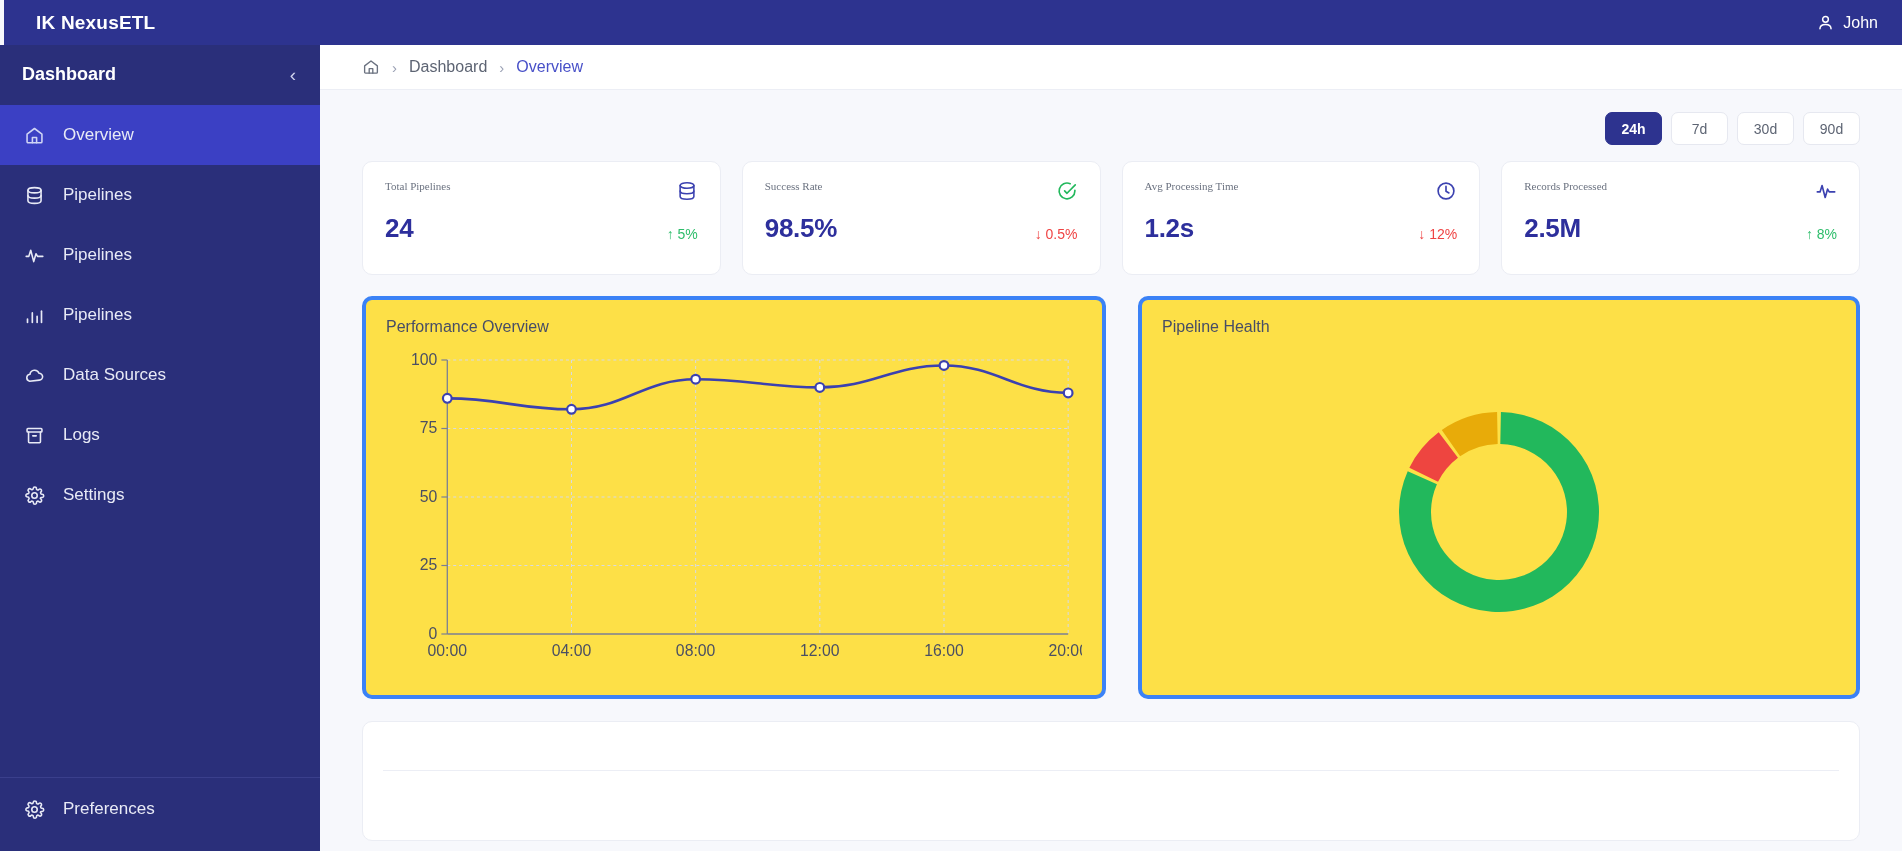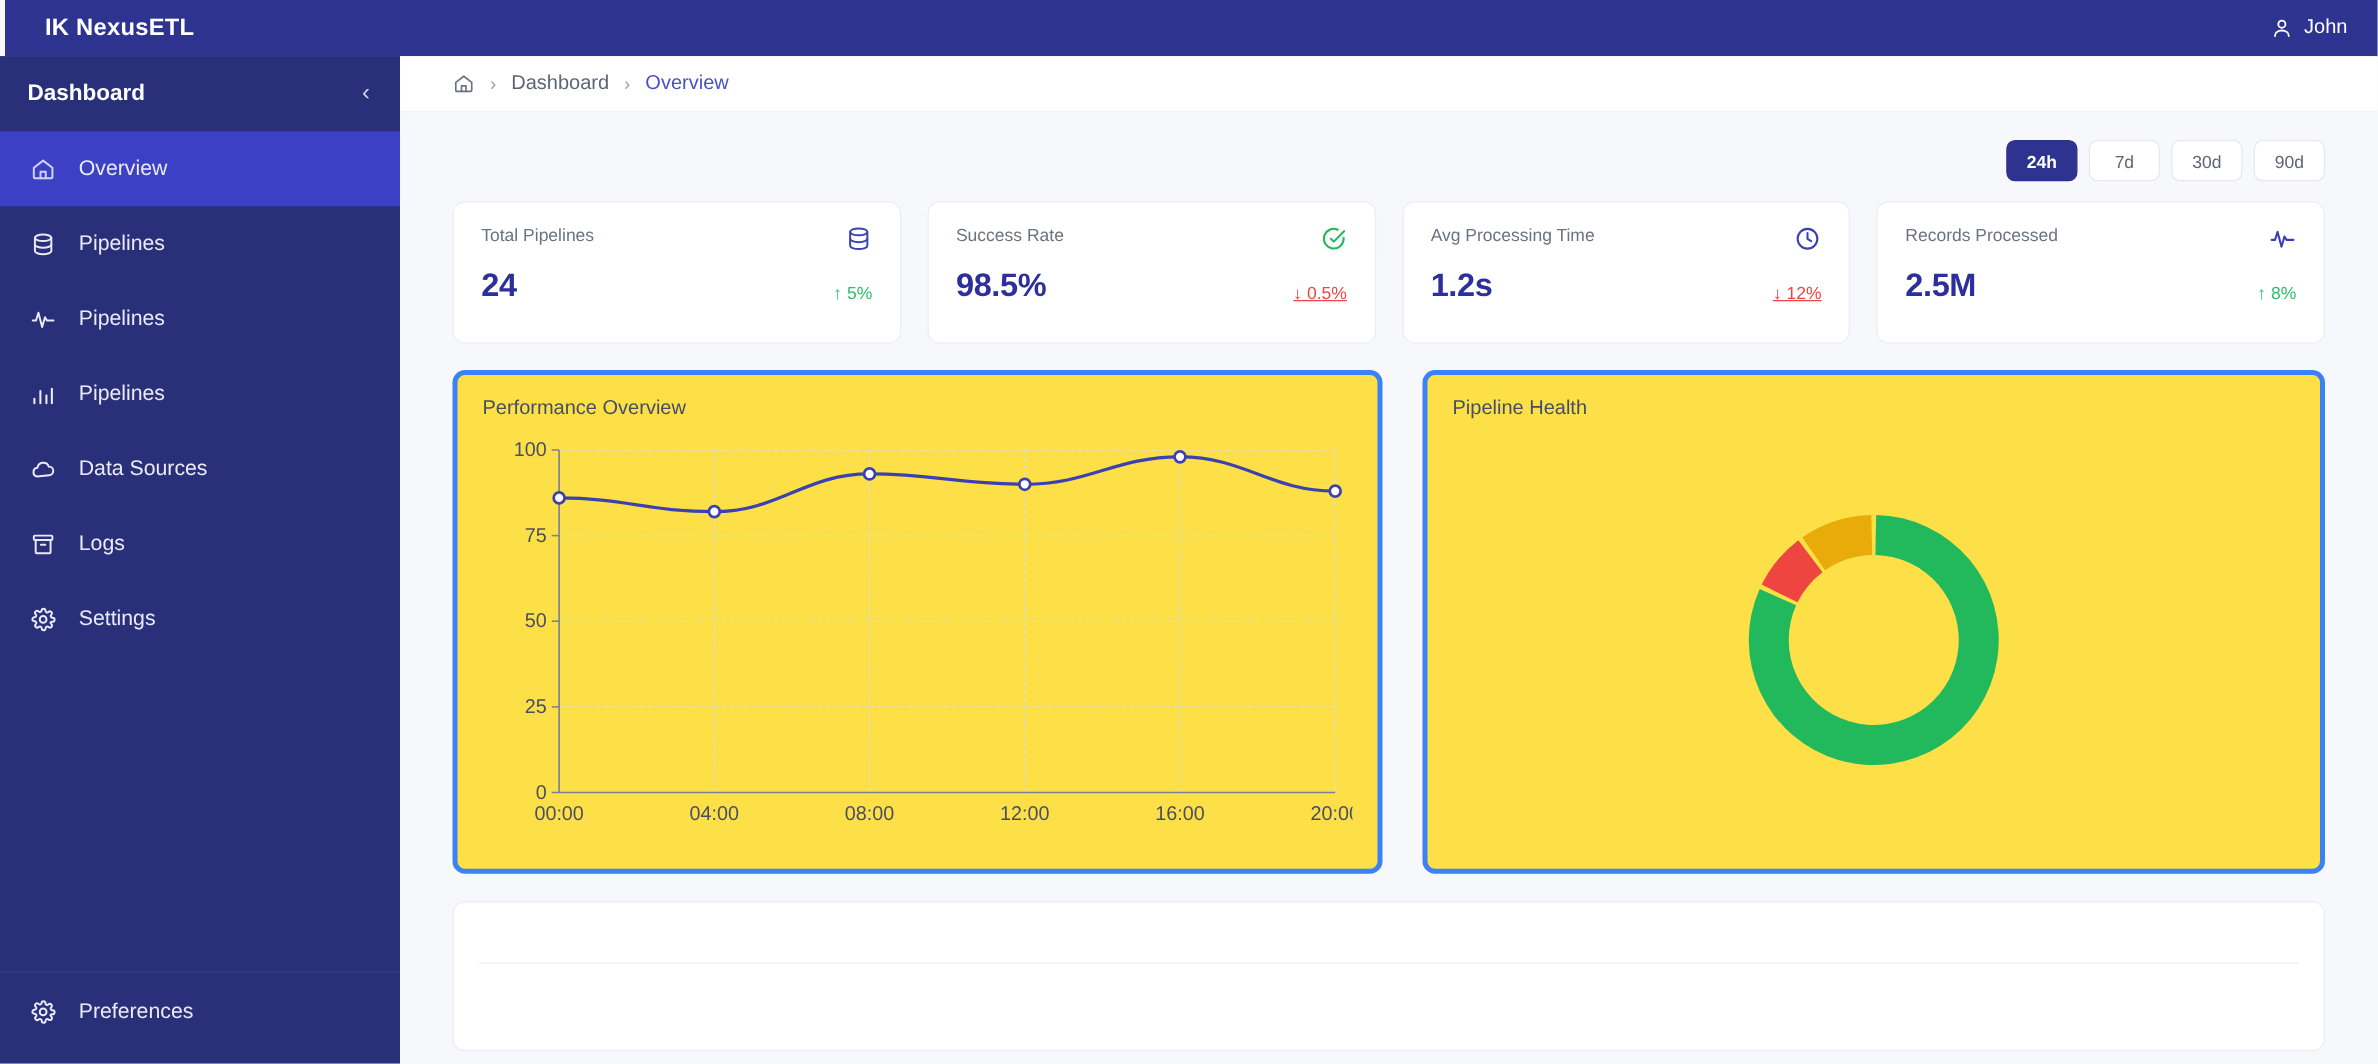--- a/index.html
+++ b/index.html
@@ -12,21 +12,21 @@
   #app { position: relative; width: 1902px; height: 851px; }
 
   
   .topbar {
     position: absolute; top: 0; left: 4px; width: 1902px; height: 45px;
     background: #2d338f;
     display: flex; align-items: center; justify-content: space-between;
     padding: 0 28px 0 32px;
   }
   .brand { color: #ffffff; font-size: 19px; font-weight: bold; letter-spacing: .2px; }
-  .user-area { display: flex; gap: 8px; color: #fff; font-size: 16px; }
+  .user-area { display: flex; align-items: center; gap: 8px; color: #fff; font-size: 16px; }
   .user-area svg { display: block; }
 
   
   .sidebar {
     position: absolute; top: 45px; left: 0; width: 320px; height: 806px;
     background: #2a2f7a;
     display: flex; flex-direction: column;
   }
   .sidebar-head {
     height: 58px; flex: none;
@@ -76,27 +76,27 @@
   .range-btn.active { background: #2d338f; color: #ffffff; border-color: #2d338f; font-weight: bold; }
 
   
   .stats { display: flex; gap: 21px; margin-bottom: 21px; }
   .stat-card {
     flex: 1 1 0; height: 114px; background: #ffffff;
     border: 1px solid #ebedf4; border-radius: 10px;
     padding: 18px 22px 14px 22px; position: relative;
   }
   .stat-top { display: flex; align-items: flex-start; justify-content: space-between; }
-  .stat-label { font-size: 14px; color: #6b7280; }
+  .stat-label { font-size: 11px; color: #6b7280; font-family: Liberation Serif, serif; }
   .stat-icon svg { display: block; }
   .stat-bottom { display: flex; align-items: flex-end; justify-content: space-between; margin-top: 11px; }
   .stat-value { font-size: 26px; font-weight: bold; color: #2d2f9c; letter-spacing: -0.3px; }
   .stat-delta { font-size: 14px; padding-bottom: 2px; }
   .delta-up { color: #2ebd6b; }
-  .delta-down { color: #ef4444; text-decoration: underline; }
+  .delta-down { color: #ef4444; }
 
   
   .panels { display: flex; gap: 32px; margin-bottom: 22px; }
   .panel {
     background: #fde047; border: 4px solid #3b82f6; border-radius: 10px;
     padding: 18px 20px 16px 20px;
   }
   .panel-title { font-size: 16px; color: #474d66; margin-bottom: 6px; }
   .panel-perf { width: 744px; height: 403px; }
   .panel-health { flex: 1 1 auto; height: 403px; }

